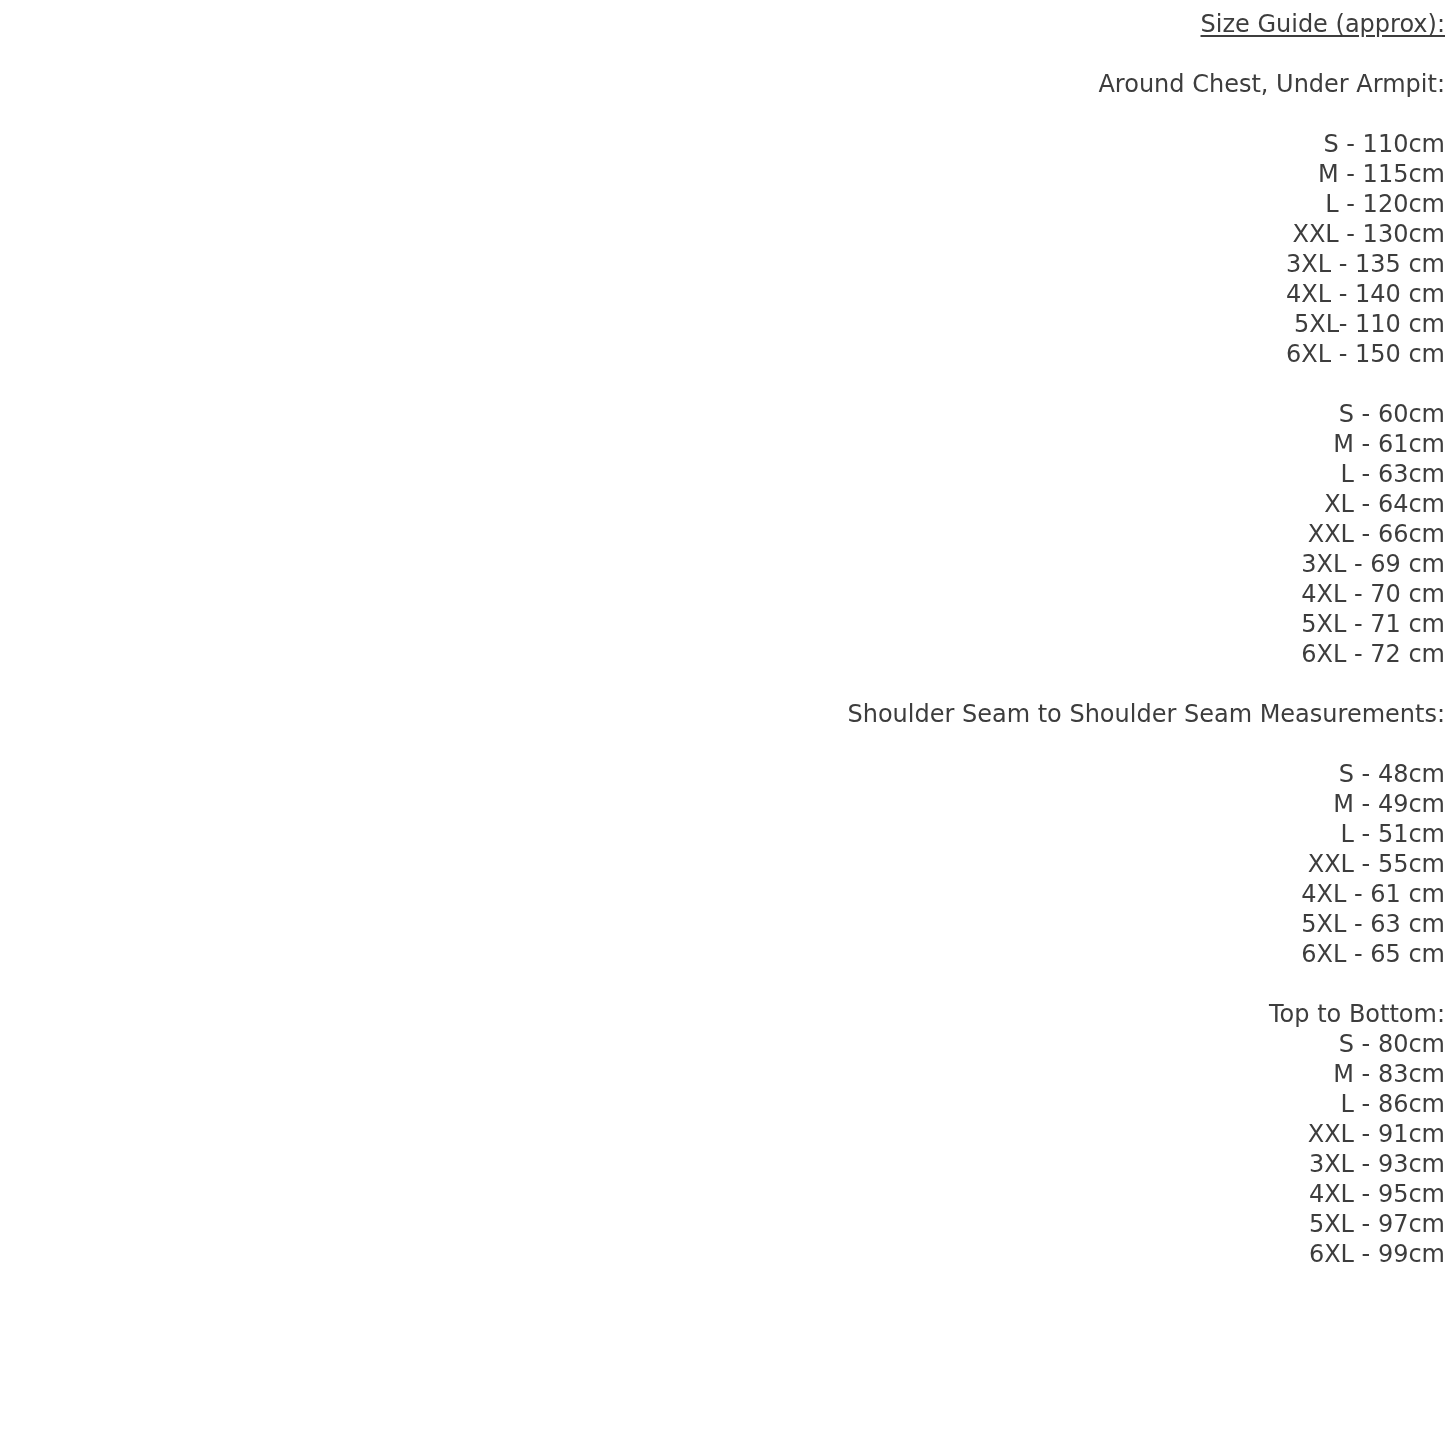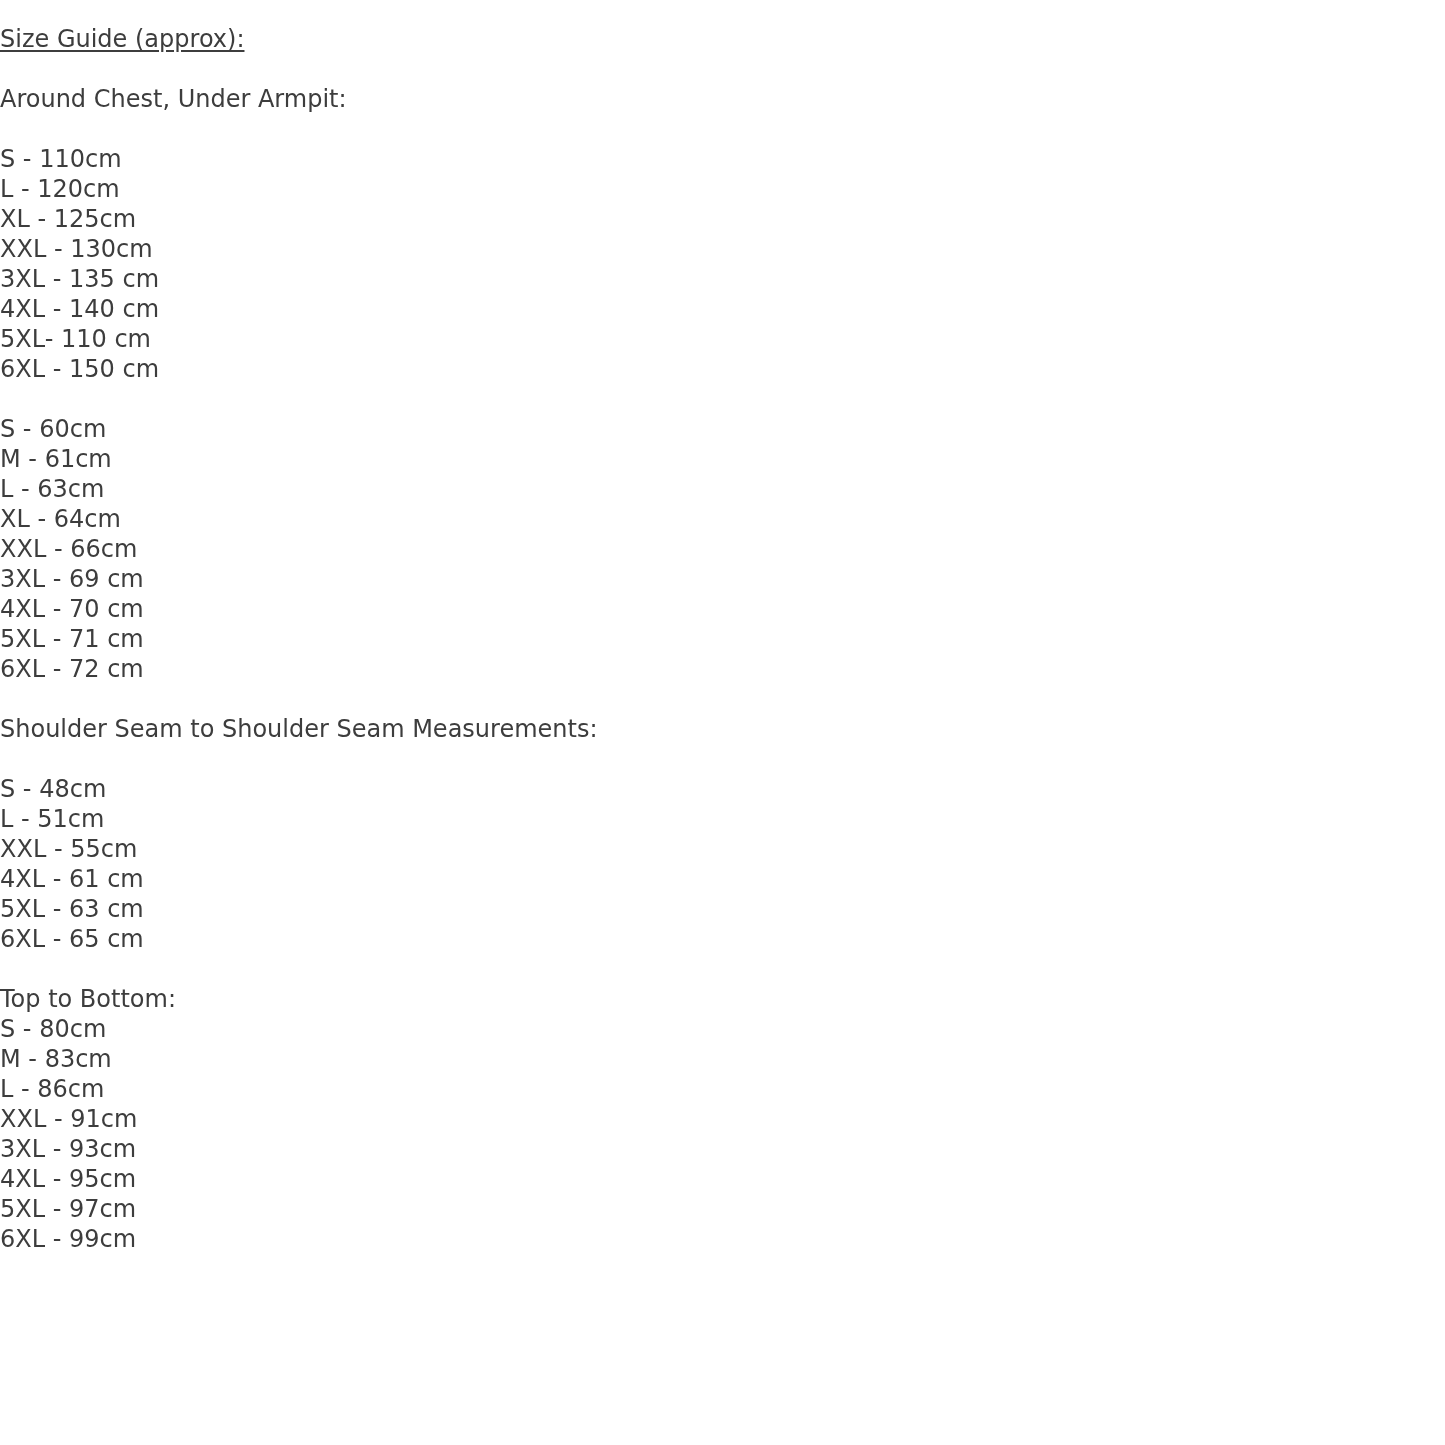--- a/index.html
+++ b/index.html
@@ -4,25 +4,25 @@
 <style>
   html, body {
     margin: 0;
     padding: 0;
     background: #ffffff;
   }
   .doc {
     width: 1445px;
     height: 1445px;
     box-sizing: border-box;
-    padding-top: 24px;
+    padding-top: 9px;
     font-family: "DejaVu Sans", sans-serif;
     font-size: 24px;
     color: #3d3d3d;
-    text-align: left;
+    text-align: right;
     overflow: hidden;
   }
   .line {
     height: 30px;
     line-height: 30px;
     white-space: pre;
   }
   .title {
     text-decoration: underline;
     text-underline-offset: 3px;
@@ -32,22 +32,22 @@
 <body>
 
 <div class="doc">
 
   <div class="line title">Size Guide (approx):</div>
   <div class="line spacer"></div>
 
   <div class="line heading">Around Chest, Under Armpit:</div>
   <div class="line spacer"></div>
   <div class="line">S - 110cm</div>
+  <div class="line">M - 115cm</div>
   <div class="line">L - 120cm</div>
-  <div class="line">XL - 125cm</div>
   <div class="line">XXL - 130cm</div>
   <div class="line">3XL - 135 cm</div>
   <div class="line">4XL - 140 cm</div>
   <div class="line">5XL- 110 cm</div>
   <div class="line">6XL - 150 cm</div>
   <div class="line spacer"></div>
 
   <div class="line">S - 60cm</div>
   <div class="line">M - 61cm</div>
   <div class="line">L - 63cm</div>
@@ -55,20 +55,21 @@
   <div class="line">XXL - 66cm</div>
   <div class="line">3XL - 69 cm</div>
   <div class="line">4XL - 70 cm</div>
   <div class="line">5XL - 71 cm</div>
   <div class="line">6XL - 72 cm</div>
   <div class="line spacer"></div>
 
   <div class="line heading">Shoulder Seam to Shoulder Seam Measurements:</div>
   <div class="line spacer"></div>
   <div class="line">S - 48cm</div>
+  <div class="line">M - 49cm</div>
   <div class="line">L - 51cm</div>
   <div class="line">XXL - 55cm</div>
   <div class="line">4XL - 61 cm</div>
   <div class="line">5XL - 63 cm</div>
   <div class="line">6XL - 65 cm</div>
   <div class="line spacer"></div>
 
   <div class="line heading">Top to Bottom:</div>
   <div class="line">S - 80cm</div>
   <div class="line">M - 83cm</div>

